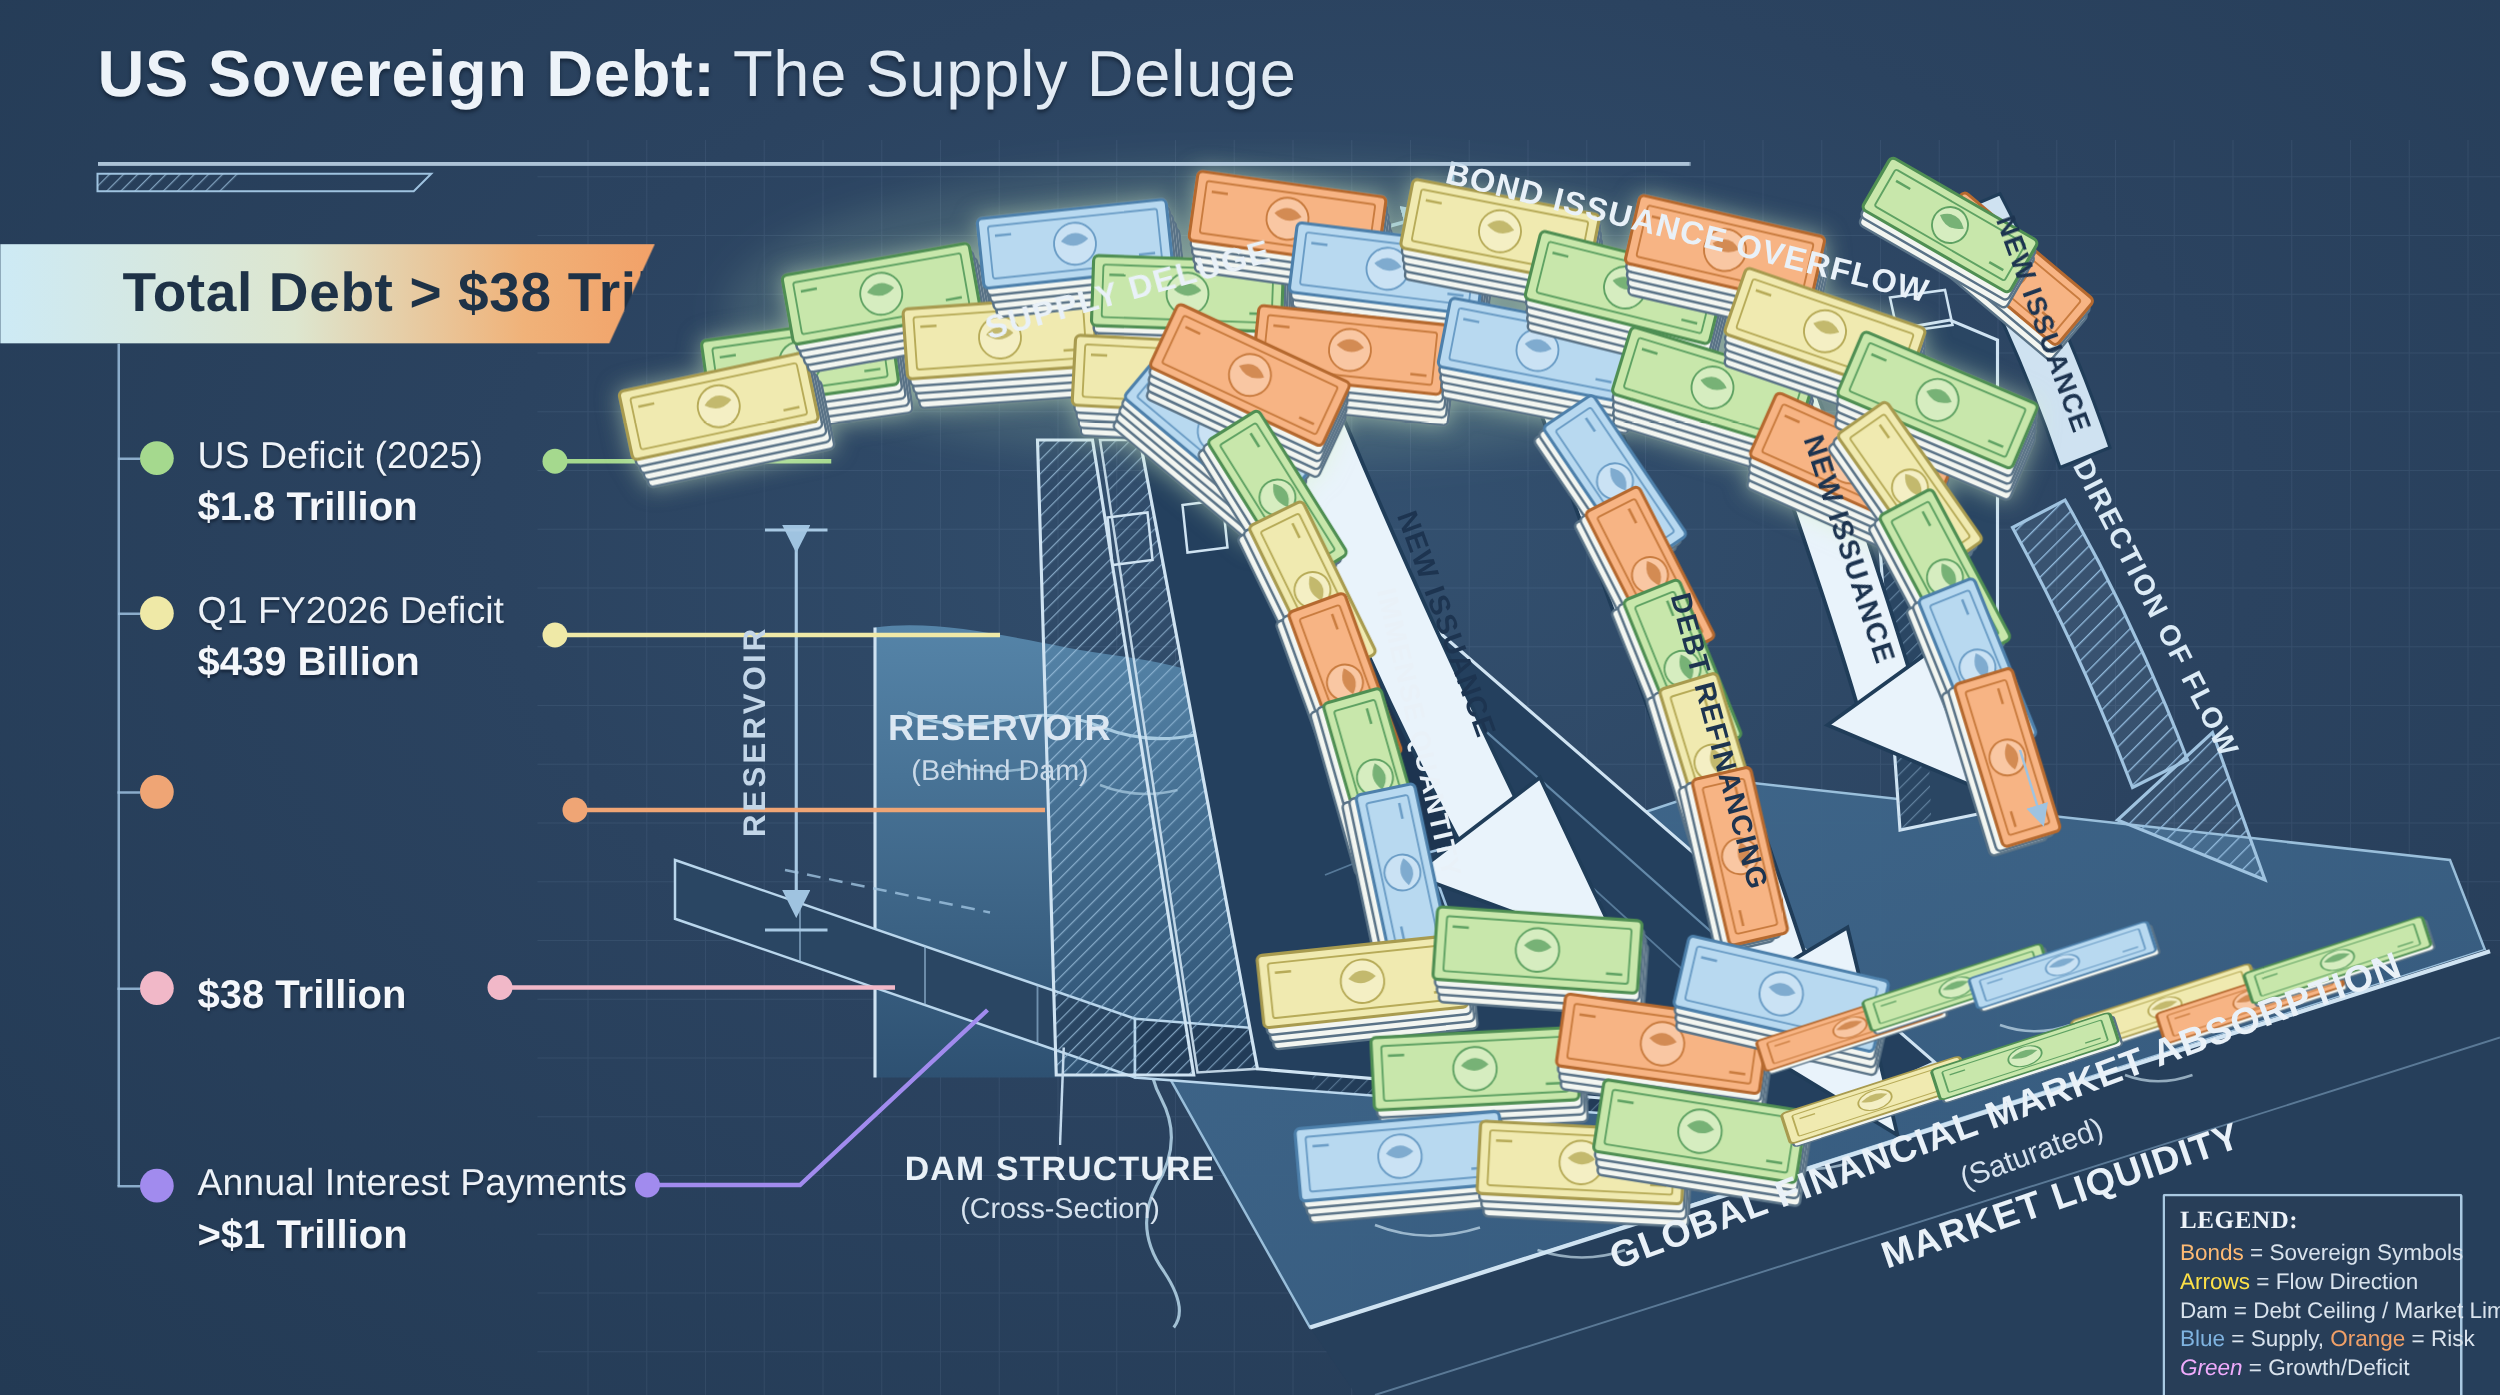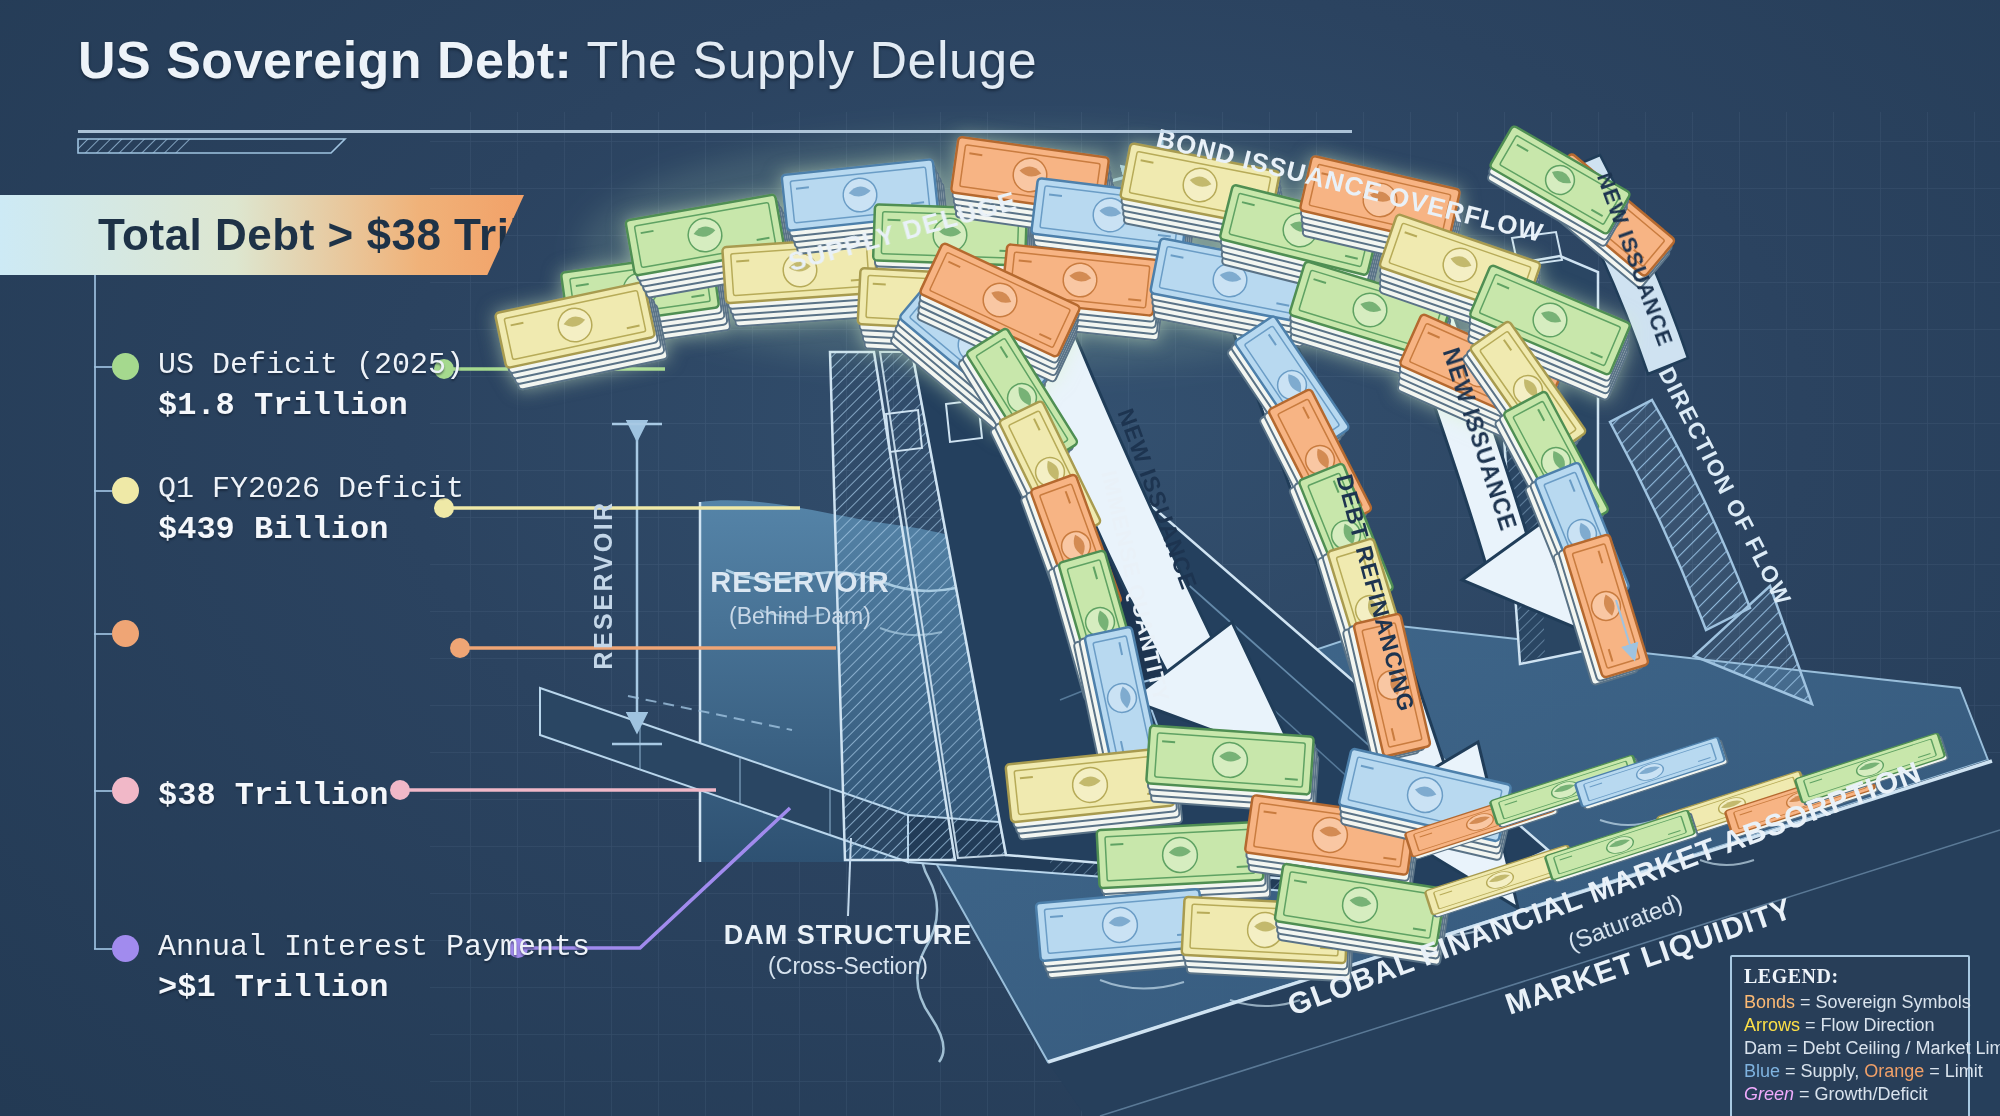--- a/index.html
+++ b/index.html
@@ -17,21 +17,21 @@
   .title-underline{position:absolute;left:78px;top:130px;width:1274px;height:3px;background:#c3d9ec;opacity:.85;}
 
   .banner{position:absolute;left:0;top:195px;width:524px;height:80px;
     background:linear-gradient(90deg,#cdeaf5 0%,#dde6cf 45%,#f0b279 80%,#f2a168 100%);
     clip-path:polygon(0 0,100% 0,93% 100%,0 100%);
     box-shadow:0 3px 8px rgba(10,20,35,.4);}
   .banner span{display:block;padding-left:98px;line-height:80px;font-size:44px;font-weight:800;
     color:#1e3247;letter-spacing:.5px;white-space:nowrap;}
 
   .tree-line{position:absolute;left:94px;top:275px;width:2px;height:674px;background:#9cc0de;opacity:.85;}
-  .stat{position:absolute;left:112px;width:430px;font-family:Liberation Mono, monospace;}
+  .stat{position:absolute;left:112px;width:430px;}
   .stat .branch{position:absolute;left:-18px;top:18px;width:18px;height:2px;background:#9cc0de;opacity:.85;}
   .stat .dot{position:absolute;left:0;top:5px;width:27px;height:27px;border-radius:50%;}
   .stat .txt{margin-left:46px;}
   .stat .lbl{font-size:30px;font-weight:500;color:#edf2f8;white-space:nowrap;text-shadow:0 2px 2px rgba(10,20,35,.5);}
   .stat .val{font-size:32px;font-weight:800;color:#f4f7fb;white-space:nowrap;margin-top:5px;text-shadow:0 2px 2px rgba(10,20,35,.5);}
 
   .legend{position:absolute;left:1730px;top:955px;width:240px;background:rgba(40,62,88,.92);
     border:2px solid #a9c9e2;border-radius:2px;padding:8px 12px 10px 12px;}
   .legend .legend-title{font-size:20px;font-weight:800;color:#eef4fa;letter-spacing:.5px;margin-bottom:3px;font-family:Liberation Serif, serif;}
   .legend .legend-line{font-size:18px;color:#d9e3ed;line-height:23px;white-space:nowrap;}
@@ -824,18 +824,18 @@
         </div>
       </div>
     </div>
 
 <div class="legend">
   <div class="legend-title">LEGEND:</div>
   <div id="legend-lines">
         <div class="legend-line"><span style="color: #fdba74;">Bonds</span><span> = Sovereign Symbols</span></div>
         <div class="legend-line"><span style="color: #fde047;">Arrows</span><span> = Flow Direction</span></div>
         <div class="legend-line"><span>Dam</span><span> = Debt Ceiling / Market Limit</span></div>
-        <div class="legend-line"><span style="color: rgb(127, 179, 224);">Blue</span><span> = Supply, </span><span style="color: rgb(240, 160, 104);">Orange</span><span> = Limit</span></div>
+        <div class="legend-line"><span style="color: rgb(127, 179, 224);">Blue</span><span> = Supply, </span><span style="color: rgb(240, 160, 104);">Orange</span><span> = Risk</span></div>
         <div class="legend-line"><span style="color: #f0abfc; font-style: italic;">Green</span><span> = Growth/Deficit</span></div>
       </div>
 </div>
 
 </div>
 
 </body></html>

